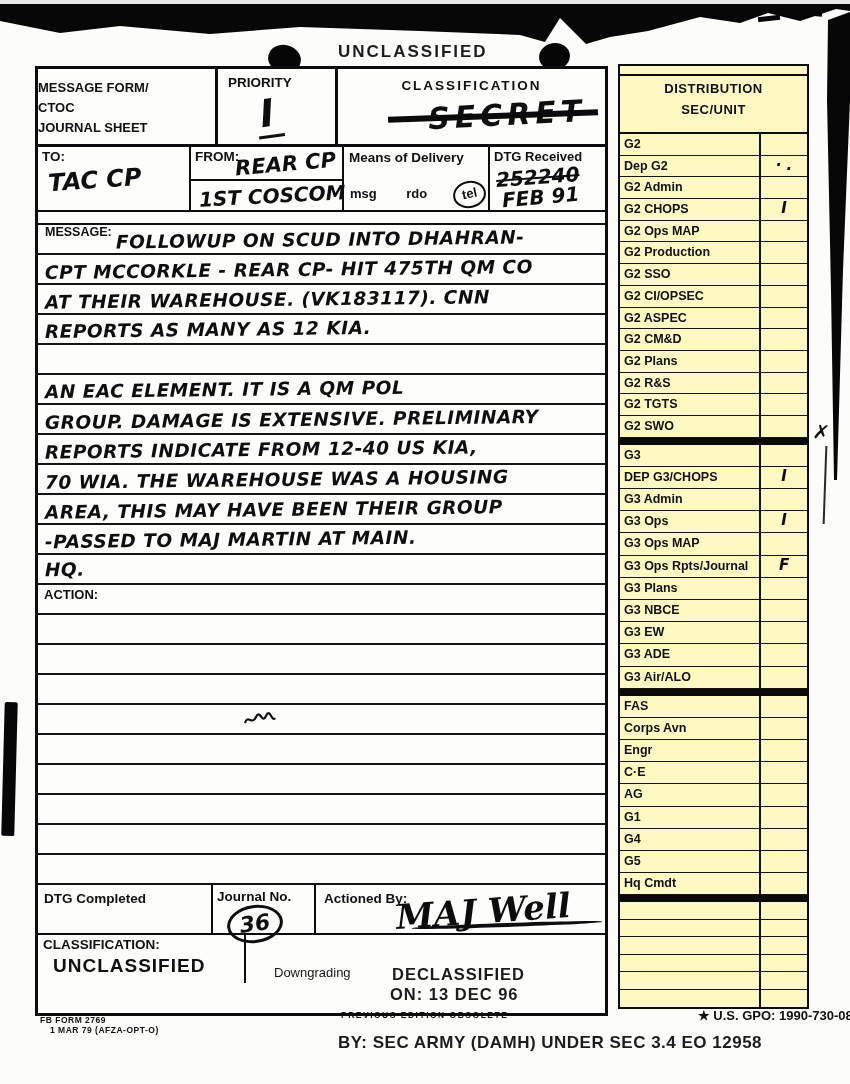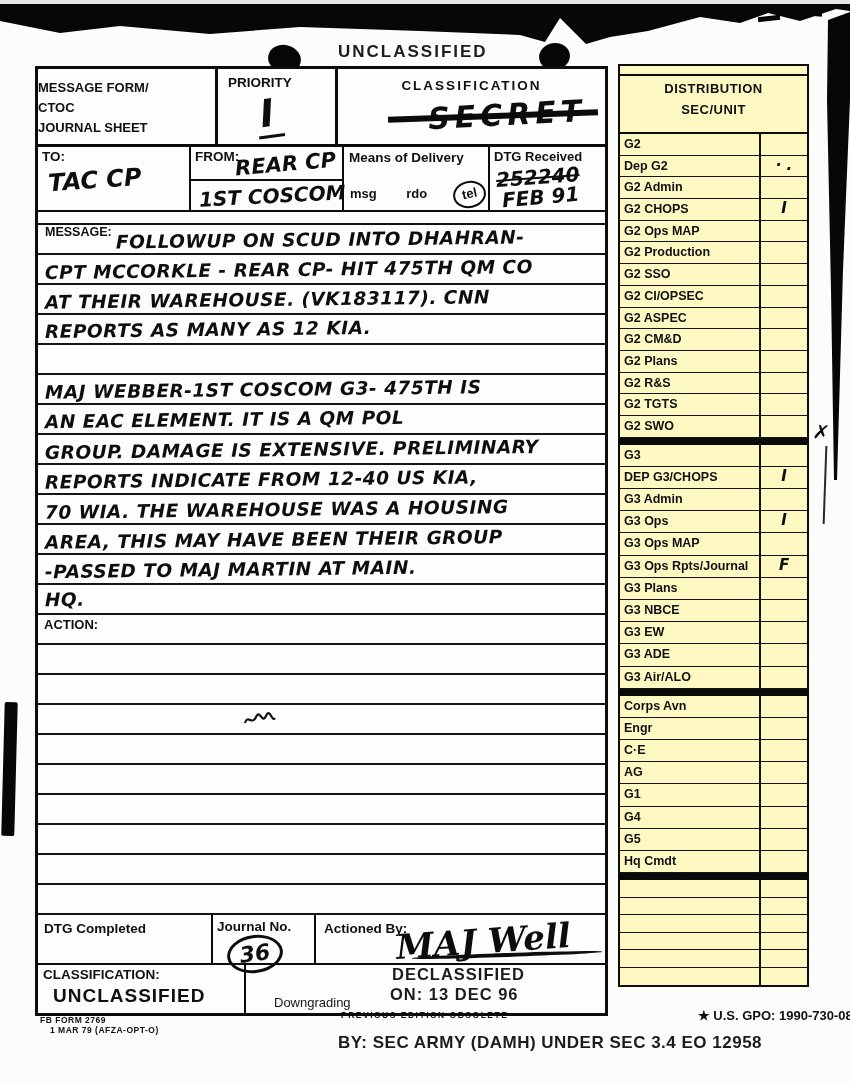--- a/index.html
+++ b/index.html
@@ -187,21 +187,20 @@
     <div class="gap-row"></div>
 
     <div class="mrow">
       <span class="msg-label">MESSAGE:</span>
       <span class="hand">FOLLOWUP ON SCUD INTO DHAHRAN-</span>
     </div>
     <div class="mrow"><span class="hand">CPT MCCORKLE - REAR CP- HIT 475TH QM CO</span></div>
     <div class="mrow"><span class="hand">AT THEIR WAREHOUSE. (VK183117). CNN</span></div>
     <div class="mrow"><span class="hand">REPORTS AS MANY AS 12 KIA.</span></div>
     <div class="mrow"><span class="hand"></span></div>
-    <div class="mrow"><span class="hand">MAJ WEBBER-1ST COSCOM G3- 475TH IS</span></div>
     <div class="mrow"><span class="hand">AN EAC ELEMENT. IT IS A QM POL</span></div>
     <div class="mrow"><span class="hand">GROUP. DAMAGE IS EXTENSIVE. PRELIMINARY</span></div>
     <div class="mrow"><span class="hand">REPORTS INDICATE FROM 12-40 US KIA,</span></div>
     <div class="mrow"><span class="hand">70 WIA. THE WAREHOUSE WAS A HOUSING</span></div>
     <div class="mrow"><span class="hand">AREA, THIS MAY HAVE BEEN THEIR GROUP</span></div>
     <div class="mrow"><span class="hand">-PASSED TO MAJ MARTIN AT MAIN.</span></div>
     <div class="mrow"><span class="hand">HQ.</span></div>
 
     <div class="action-row">
       <span>ACTION:</span>
@@ -350,20 +349,24 @@
     <div class="d-row g3blk">
         <span class="lbl">G3  ADE</span>
         <span class="mark"><span class="hand mk"></span></span>
       </div>
     <div class="d-row g3blk">
         <span class="lbl">G3  Air/ALO</span>
         <span class="mark"><span class="hand mk"></span></span>
       </div>
     <div class="d-thick"></div>
     <div class="d-row fasblk">
+        <span class="lbl">FAS</span>
+        <span class="mark"><span class="hand mk"></span></span>
+      </div>
+    <div class="d-row fasblk">
         <span class="lbl">Corps  Avn</span>
         <span class="mark"><span class="hand mk"></span></span>
       </div>
     <div class="d-row fasblk">
         <span class="lbl">Engr</span>
         <span class="mark"><span class="hand mk"></span></span>
       </div>
     <div class="d-row fasblk">
         <span class="lbl">C·E</span>
         <span class="mark"><span class="hand mk"></span></span>

